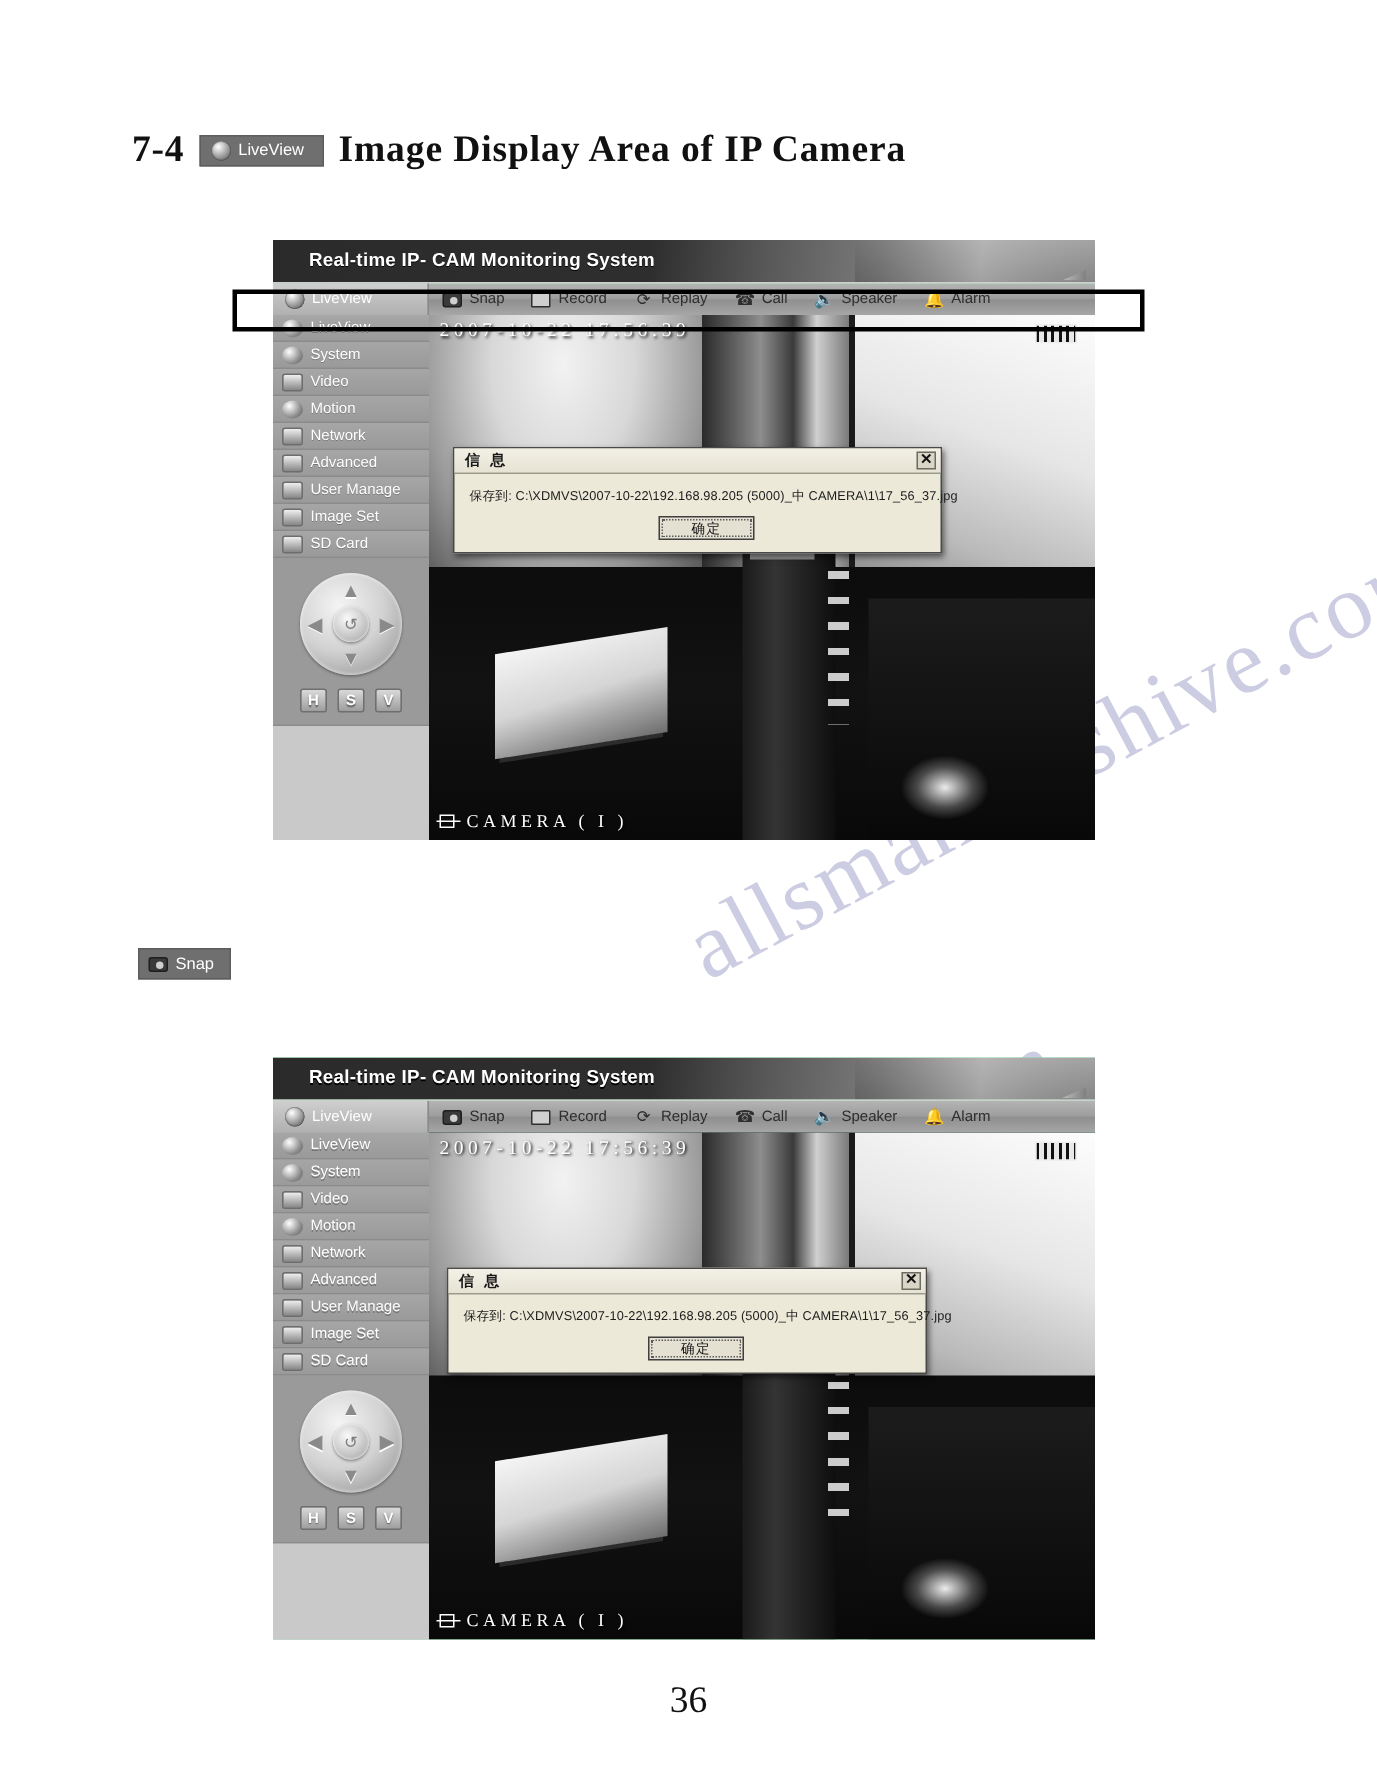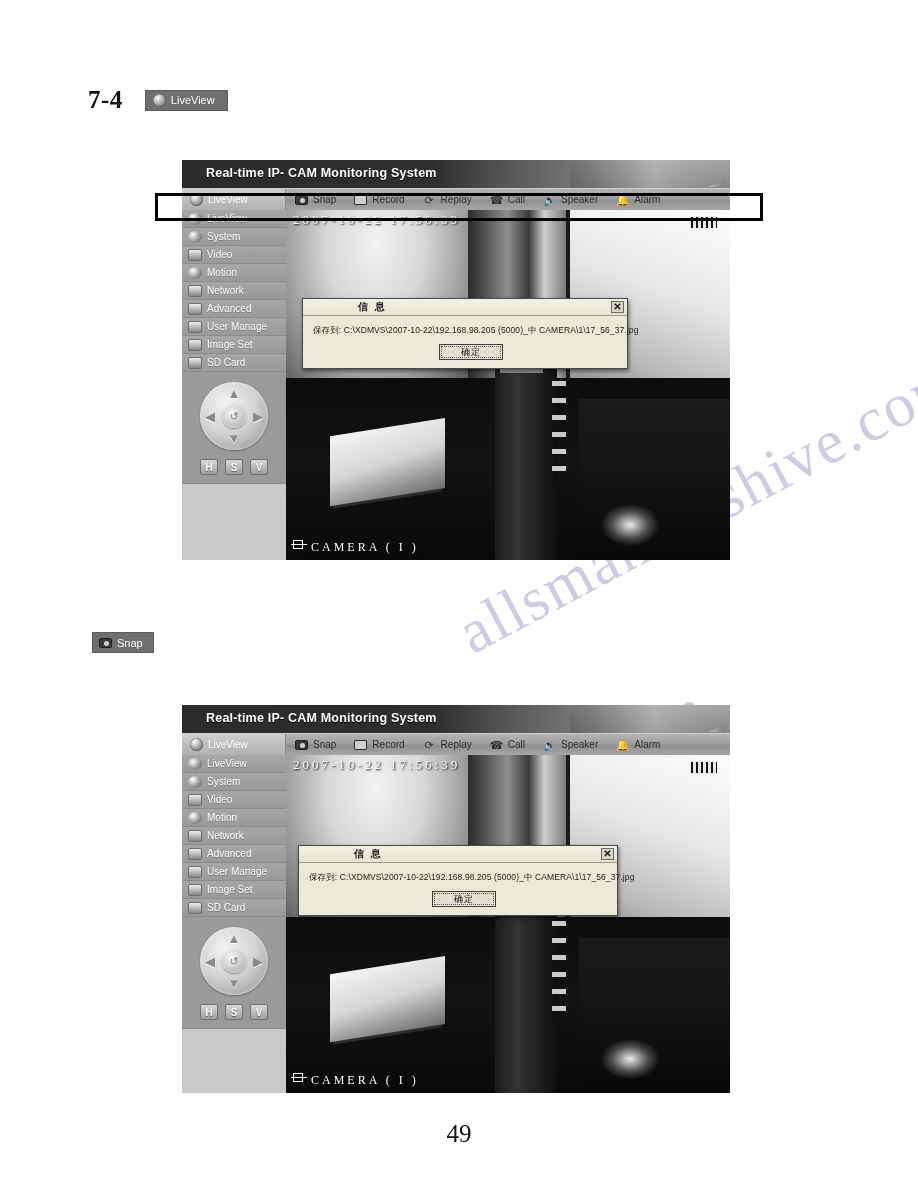--- a/index.html
+++ b/index.html
@@ -23,21 +23,21 @@
     pointer-events:none;
     white-space:nowrap;
     font-weight:400;
   }
   .wm1 { left: 430px; top: 470px; }
   .wm2 { left: 175px; top: 800px; }
 
   
   .heading-row {
     position:absolute; left:88px; top:86px;
-    display:flex; align-items:center; gap:22px;
+    display:flex; align-items:center; gap:10px;
   }
   .sec-num {
     font-family:"Liberation Serif", serif;
     font-size: 25px; font-weight:bold; color:#111;
     letter-spacing:0.5px;
   }
   .chip {
     display:inline-flex; align-items:center; gap:5px;
     background:#6f6f6f; color:#fff;
     padding:3px 12px 3px 7px;
@@ -229,21 +229,21 @@
     font-family:"Liberation Serif", serif;
     font-size:13px; letter-spacing:3px;
     text-shadow:1px 1px 2px #000;
     text-align:right;
   }
   .osd-cam {
     position:absolute; left:7px; bottom:5px;
     color:#ffffff;
     font-family:"Liberation Serif", serif;
     font-size:12px; letter-spacing:3px;
-    display:flex;align-items:flex-start;gap:8px;
+    display:flex;align-items:center;gap:8px;
     text-shadow:1px 1px 2px #000;
   }
   .osd-cam .cam-ico{
     width:10px;height:9px;border:1px solid #fff;display:inline-block;position:relative;
   }
   .osd-cam .cam-ico:after{
     content:"";position:absolute;left:-3px;top:3px;width:16px;height:1px;background:#fff;
   }
   .osd-corner {
     position:absolute; right:12px; top:6px;
@@ -261,21 +261,21 @@
     font-family:"Liberation Sans", sans-serif;
   }
   .dlg-title {
     height:17px;
     background: linear-gradient(180deg,#f3f1e6 0%,#e6e3d4 100%);
     border-bottom:1px solid #9b9b8c;
     display:flex; align-items:center; justify-content:space-between;
     padding:0 3px 0 7px;
   }
   .dlg-title-text {
-    font-size:10px; font-weight:bold; color:#1a1a1a; letter-spacing:2px;margin-left:48px;
+    font-size:10px; font-weight:bold; color:#1a1a1a; letter-spacing:2px;
   }
   .dlg-close {
     width:13px;height:12px;
     background:#d9d6c7;
     border:1px solid #6c6c60;
     display:flex;align-items:center;justify-content:center;
     font-size:10px; line-height:1; color:#111; font-weight:bold;
   }
   .dlg-msg {
     padding:9px 8px 5px 10px;
@@ -347,20 +347,21 @@
 
 <div class="watermark wm1">allsmanualshive.com</div>
 <div class="watermark wm2">allsmanualshive.com</div>
 
 <div class="heading-row">
   <span class="sec-num">7-4</span>
   <span class="chip">
     <span class="glyph ico-disc"></span>
     <span>LiveView</span>
   </span>
+  <span class="sec-title">Image Display Area of IP Camera</span>
 </div>
 
 <div class="app" id="fig1" style="left:182px; top:160px; height:400px;">
 
   <div class="app-titlebar">
     <div class="app-title">Real-time IP- CAM Monitoring System</div>
     <div class="titlebar-deco"></div>
   </div>
 
   <div class="toolbar">
@@ -616,13 +617,13 @@
         </div>
         <div class="dlg-msg">保存到: C:\XDMVS\2007-10-22\192.168.98.205 (5000)_中 CAMERA\1\17_56_37.jpg</div>
         <div class="dlg-btnrow">
           <div class="dlg-ok">确定</div>
         </div>
       </div>
     </div>
   </div>
 </div>
 
-<div class="page-no">49</div>
+<div class="page-no">36</div>
 
 </body></html>

